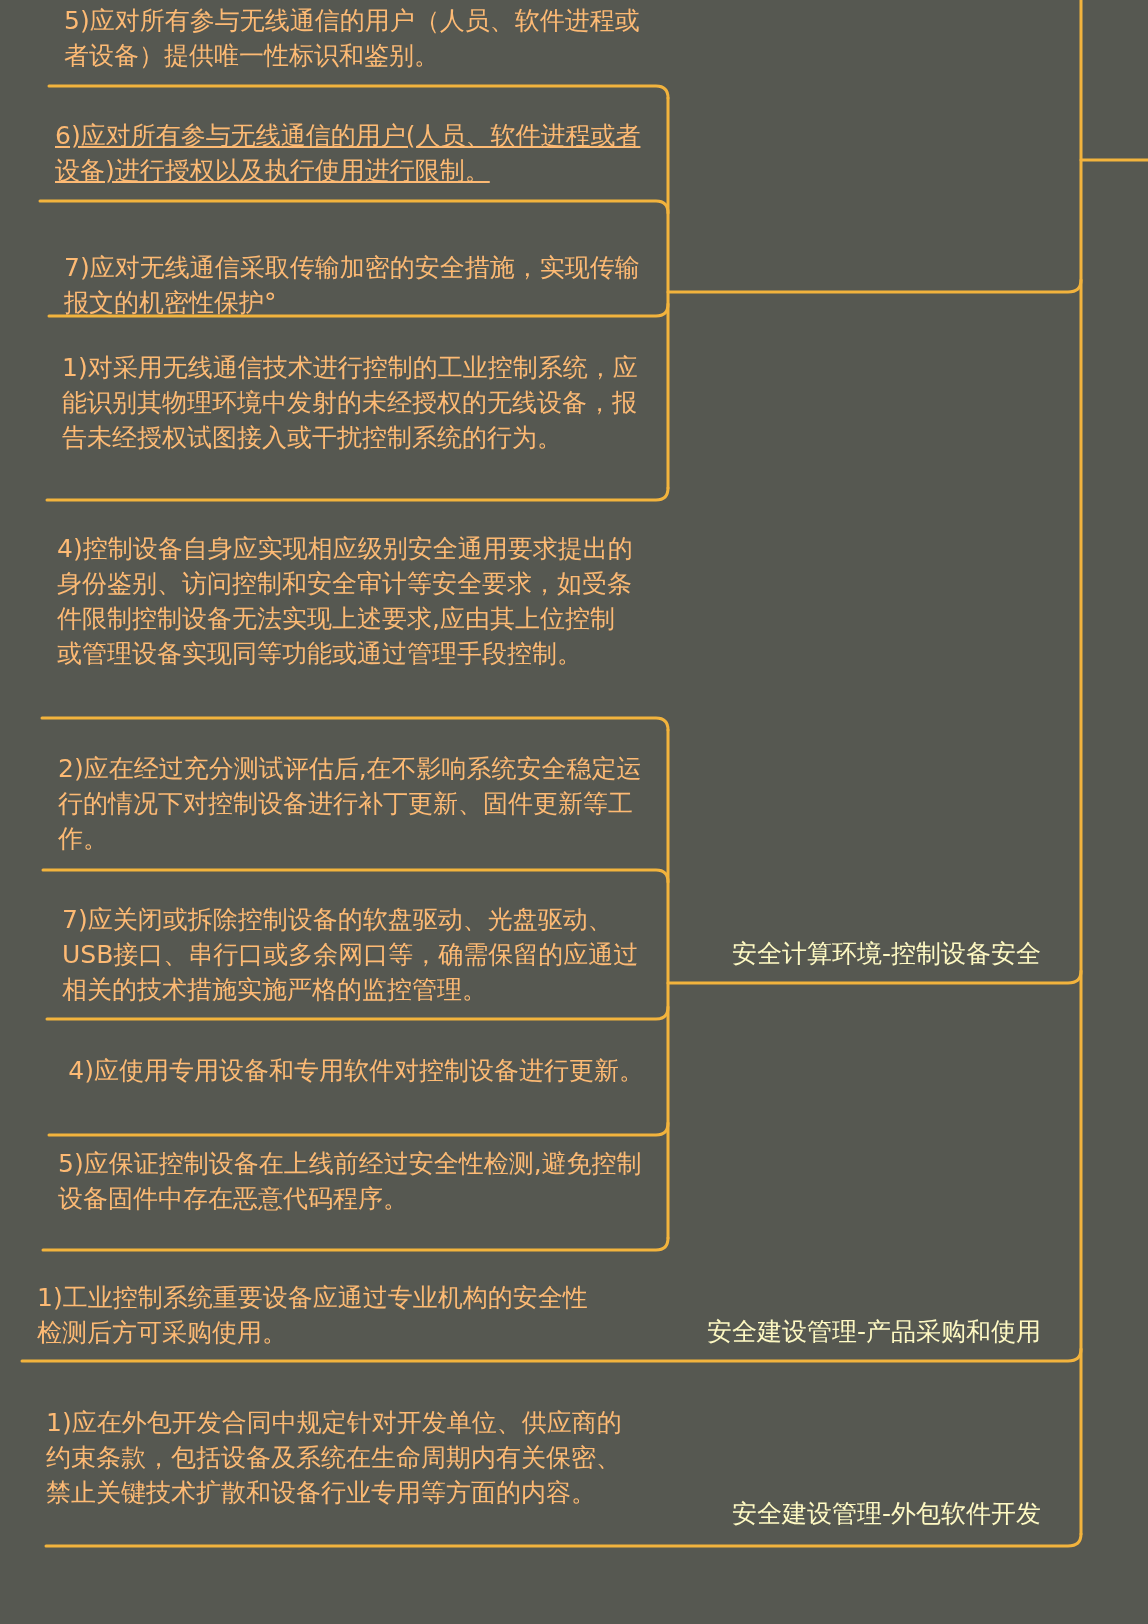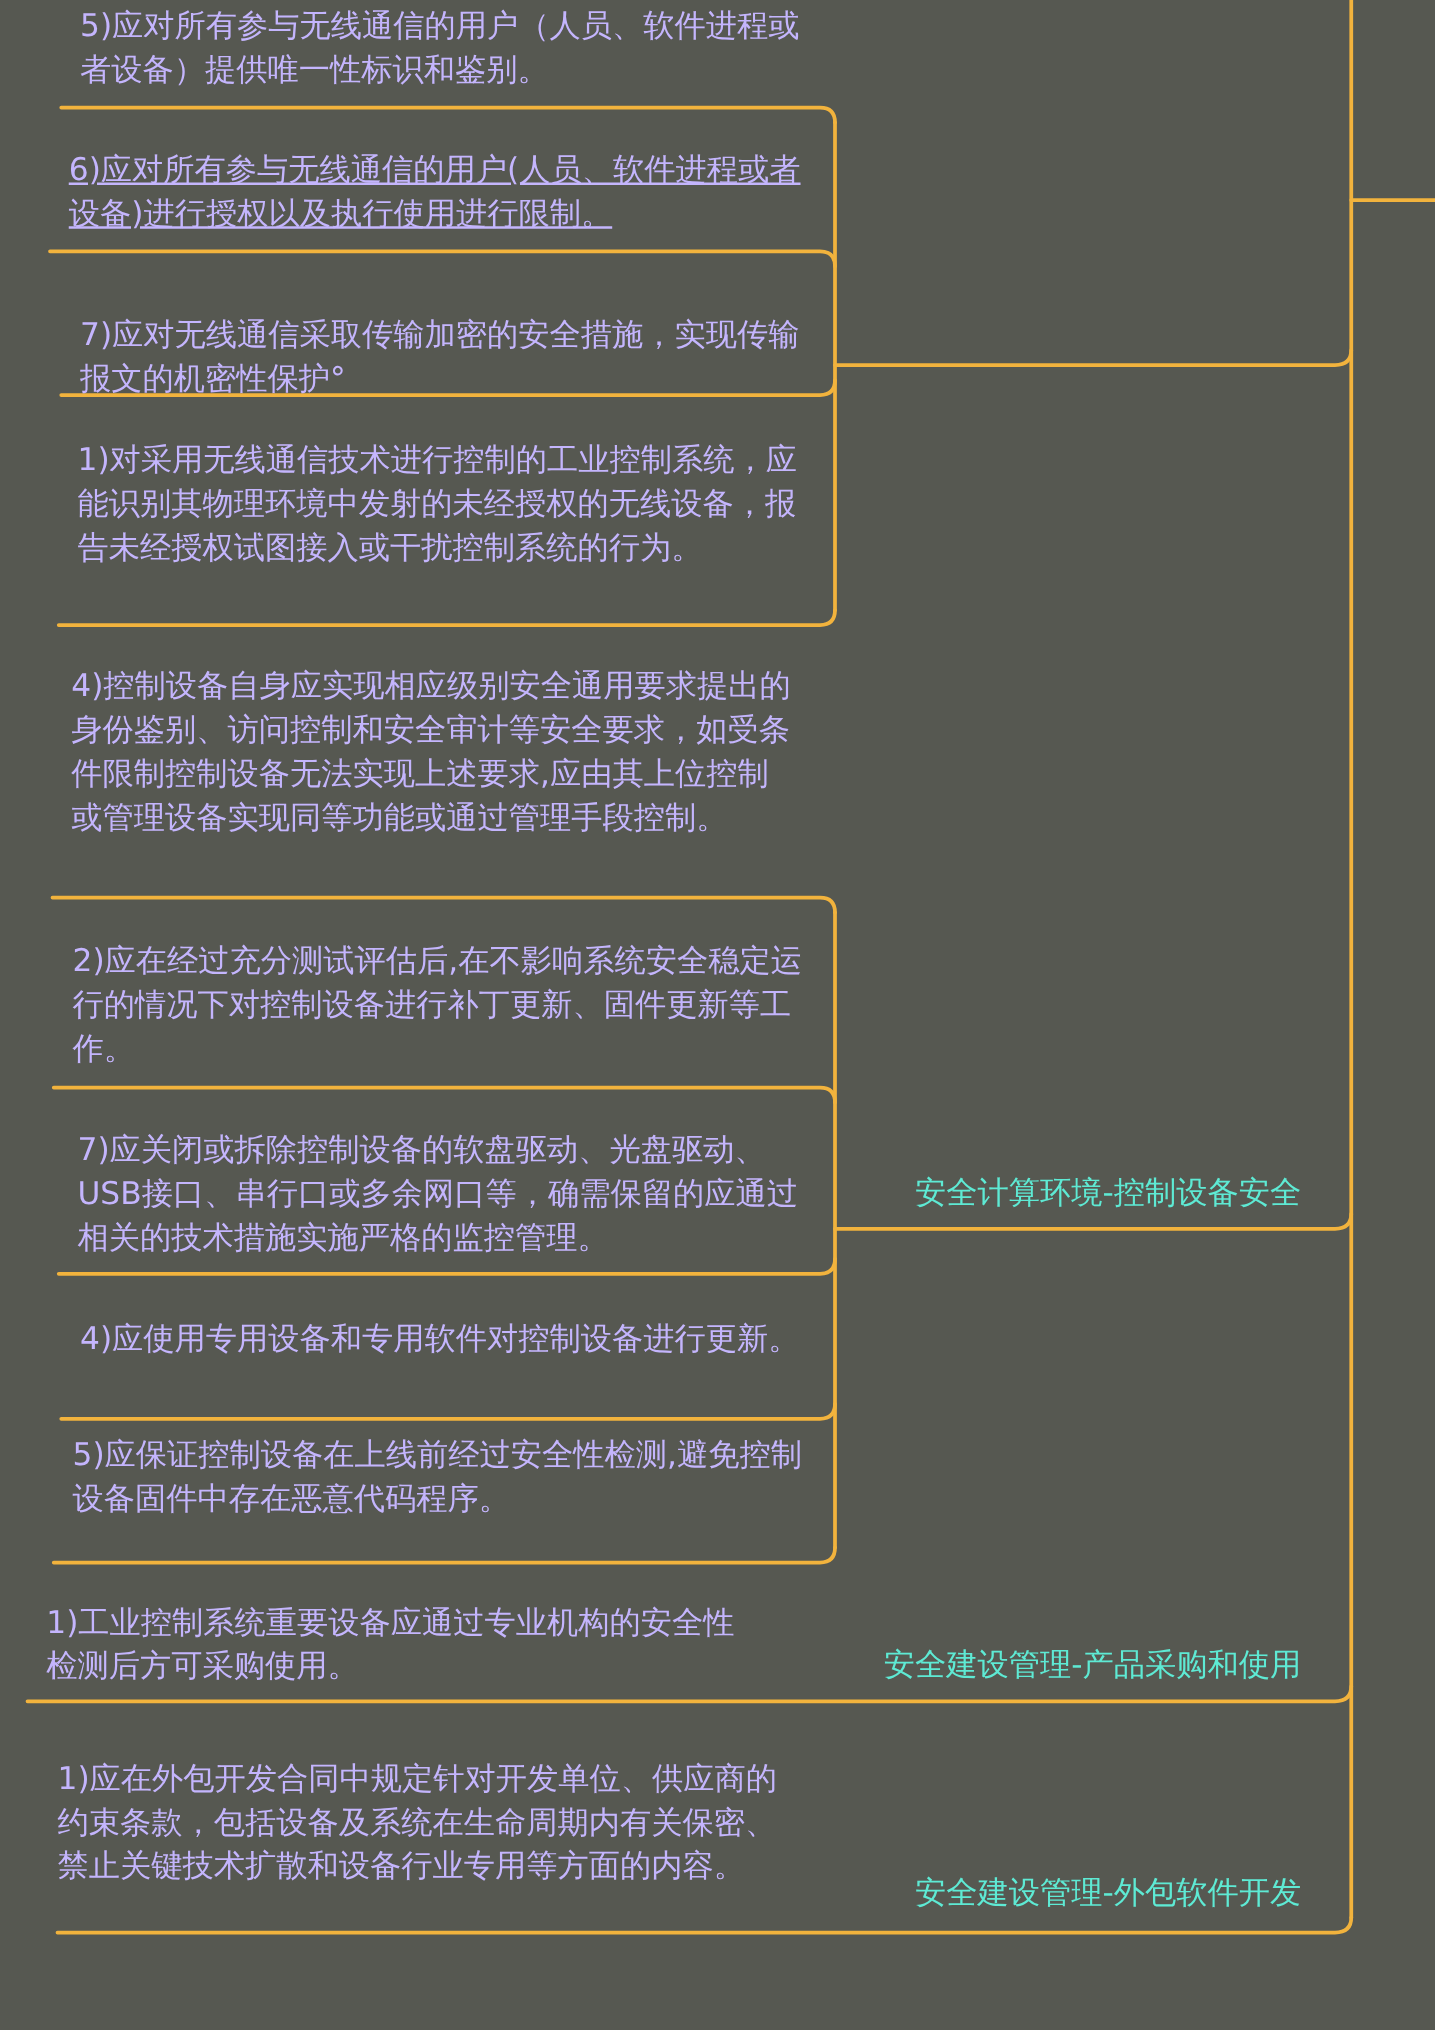--- a/index.html
+++ b/index.html
@@ -4,29 +4,29 @@
 <style>
   html, body { margin:0; padding:0; }
   body {
     width:1148px; height:1624px; overflow:hidden;
     background:#565851;
     font-family:"DejaVu Sans","Liberation Sans",sans-serif;
     position:relative;
   }
   .node {
     position:absolute;
-    color:#c4b5fd;
+    color:#fdba74;
     font-size:25px;
     line-height:35px;
     letter-spacing:0px;
     white-space:normal;
   }
   .label {
     position:absolute;
-    color:#5eead4;
+    color:#fef9c3;
     font-size:25px;
     line-height:35px;
     text-align:right;
     white-space:nowrap;
   }
   .hidden-label { color:#5b5d56; }
   svg.lines { position:absolute; left:0; top:0; }
 </style>
 </head>
 <body>
@@ -68,21 +68,21 @@
   <div class="node" style="left:55px; top:118px; width:590px;text-decoration:underline;">6)应对所有参与无线通信的用户(人员、软件进程或者设备)进行授权以及执行使用进行限制。</div>
   <div class="node" style="left:64px; top:234px; width:580px;margin-top:16px;">7)应对无线通信采取传输加密的安全措施，实现传输报文的机密性保护°</div>
   <div class="node" style="left:62px; top:350px; width:582px;">1)对采用无线通信技术进行控制的工业控制系统，应能识别其物理环境中发射的未经授权的无线设备，报告未经授权试图接入或干扰控制系统的行为。</div>
   <div class="label hidden-label" style="right:107px; top:258px;"></div>
 </div>
 
 <div>
   <div class="node" style="left:57px; top:531px; width:580px;">4)控制设备自身应实现相应级别安全通用要求提出的身份鉴别、访问控制和安全审计等安全要求，如受条件限制控制设备无法实现上述要求,应由其上位控制或管理设备实现同等功能或通过管理手段控制。</div>
   <div class="node" style="left:58px; top:751px; width:590px;">2)应在经过充分测试评估后,在不影响系统安全稳定运行的情况下对控制设备进行补丁更新、固件更新等工作。</div>
   <div class="node" style="left:62px; top:902px; width:580px;">7)应关闭或拆除控制设备的软盘驱动、光盘驱动、USB接口、串行口或多余网口等，确需保留的应通过相关的技术措施实施严格的监控管理。</div>
-  <div class="node" style="left:64px; top:1053px; width:580px;">4)应使用专用设备和专用软件对控制设备进行更新。</div>
+  <div class="node" style="left:64px; top:1053px; width:580px;text-align:right;">4)应使用专用设备和专用软件对控制设备进行更新。</div>
   <div class="node" style="left:58px; top:1146px; width:590px;">5)应保证控制设备在上线前经过安全性检测,避免控制设备固件中存在恶意代码程序。</div>
   <div class="label" style="right:107px; top:936px;">安全计算环境-控制设备安全</div>
 </div>
 
 <div>
   <div class="node" style="left:37px; top:1280px; width:570px;">1)工业控制系统重要设备应通过专业机构的安全性检测后方可采购使用。</div>
   <div class="label" style="right:107px; top:1314px;">安全建设管理-产品采购和使用</div>
 </div>
 
 <div>

